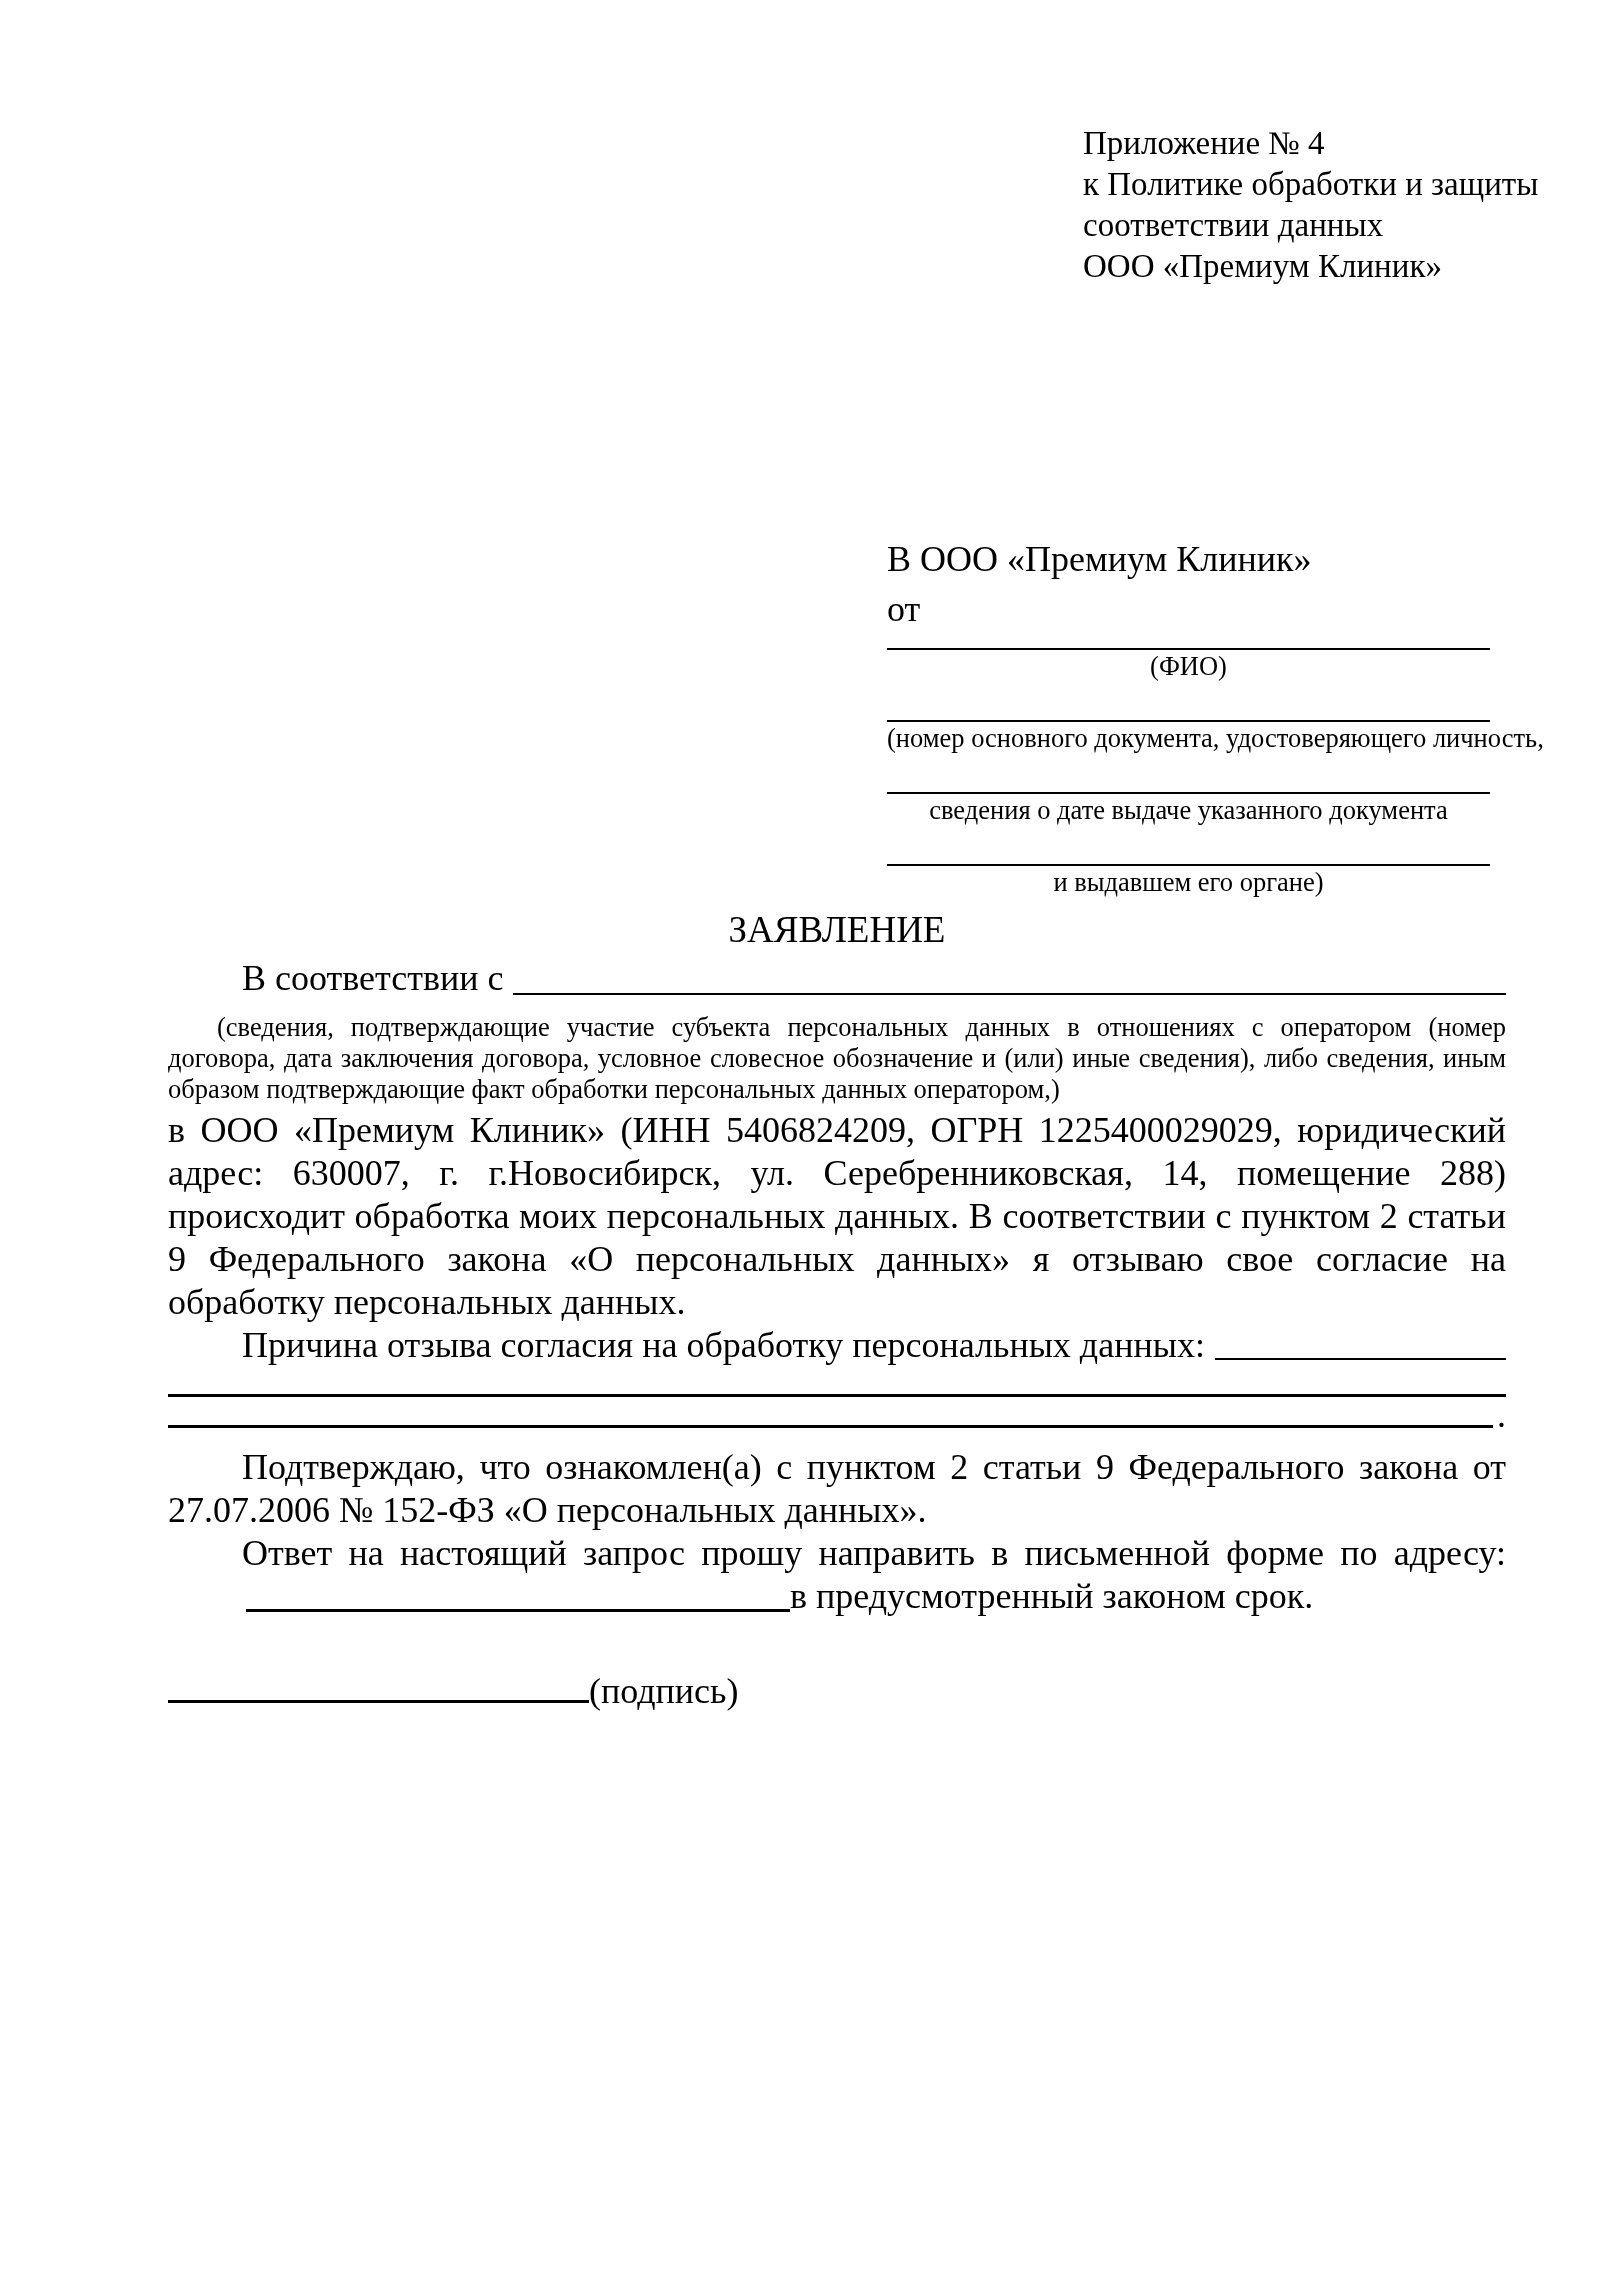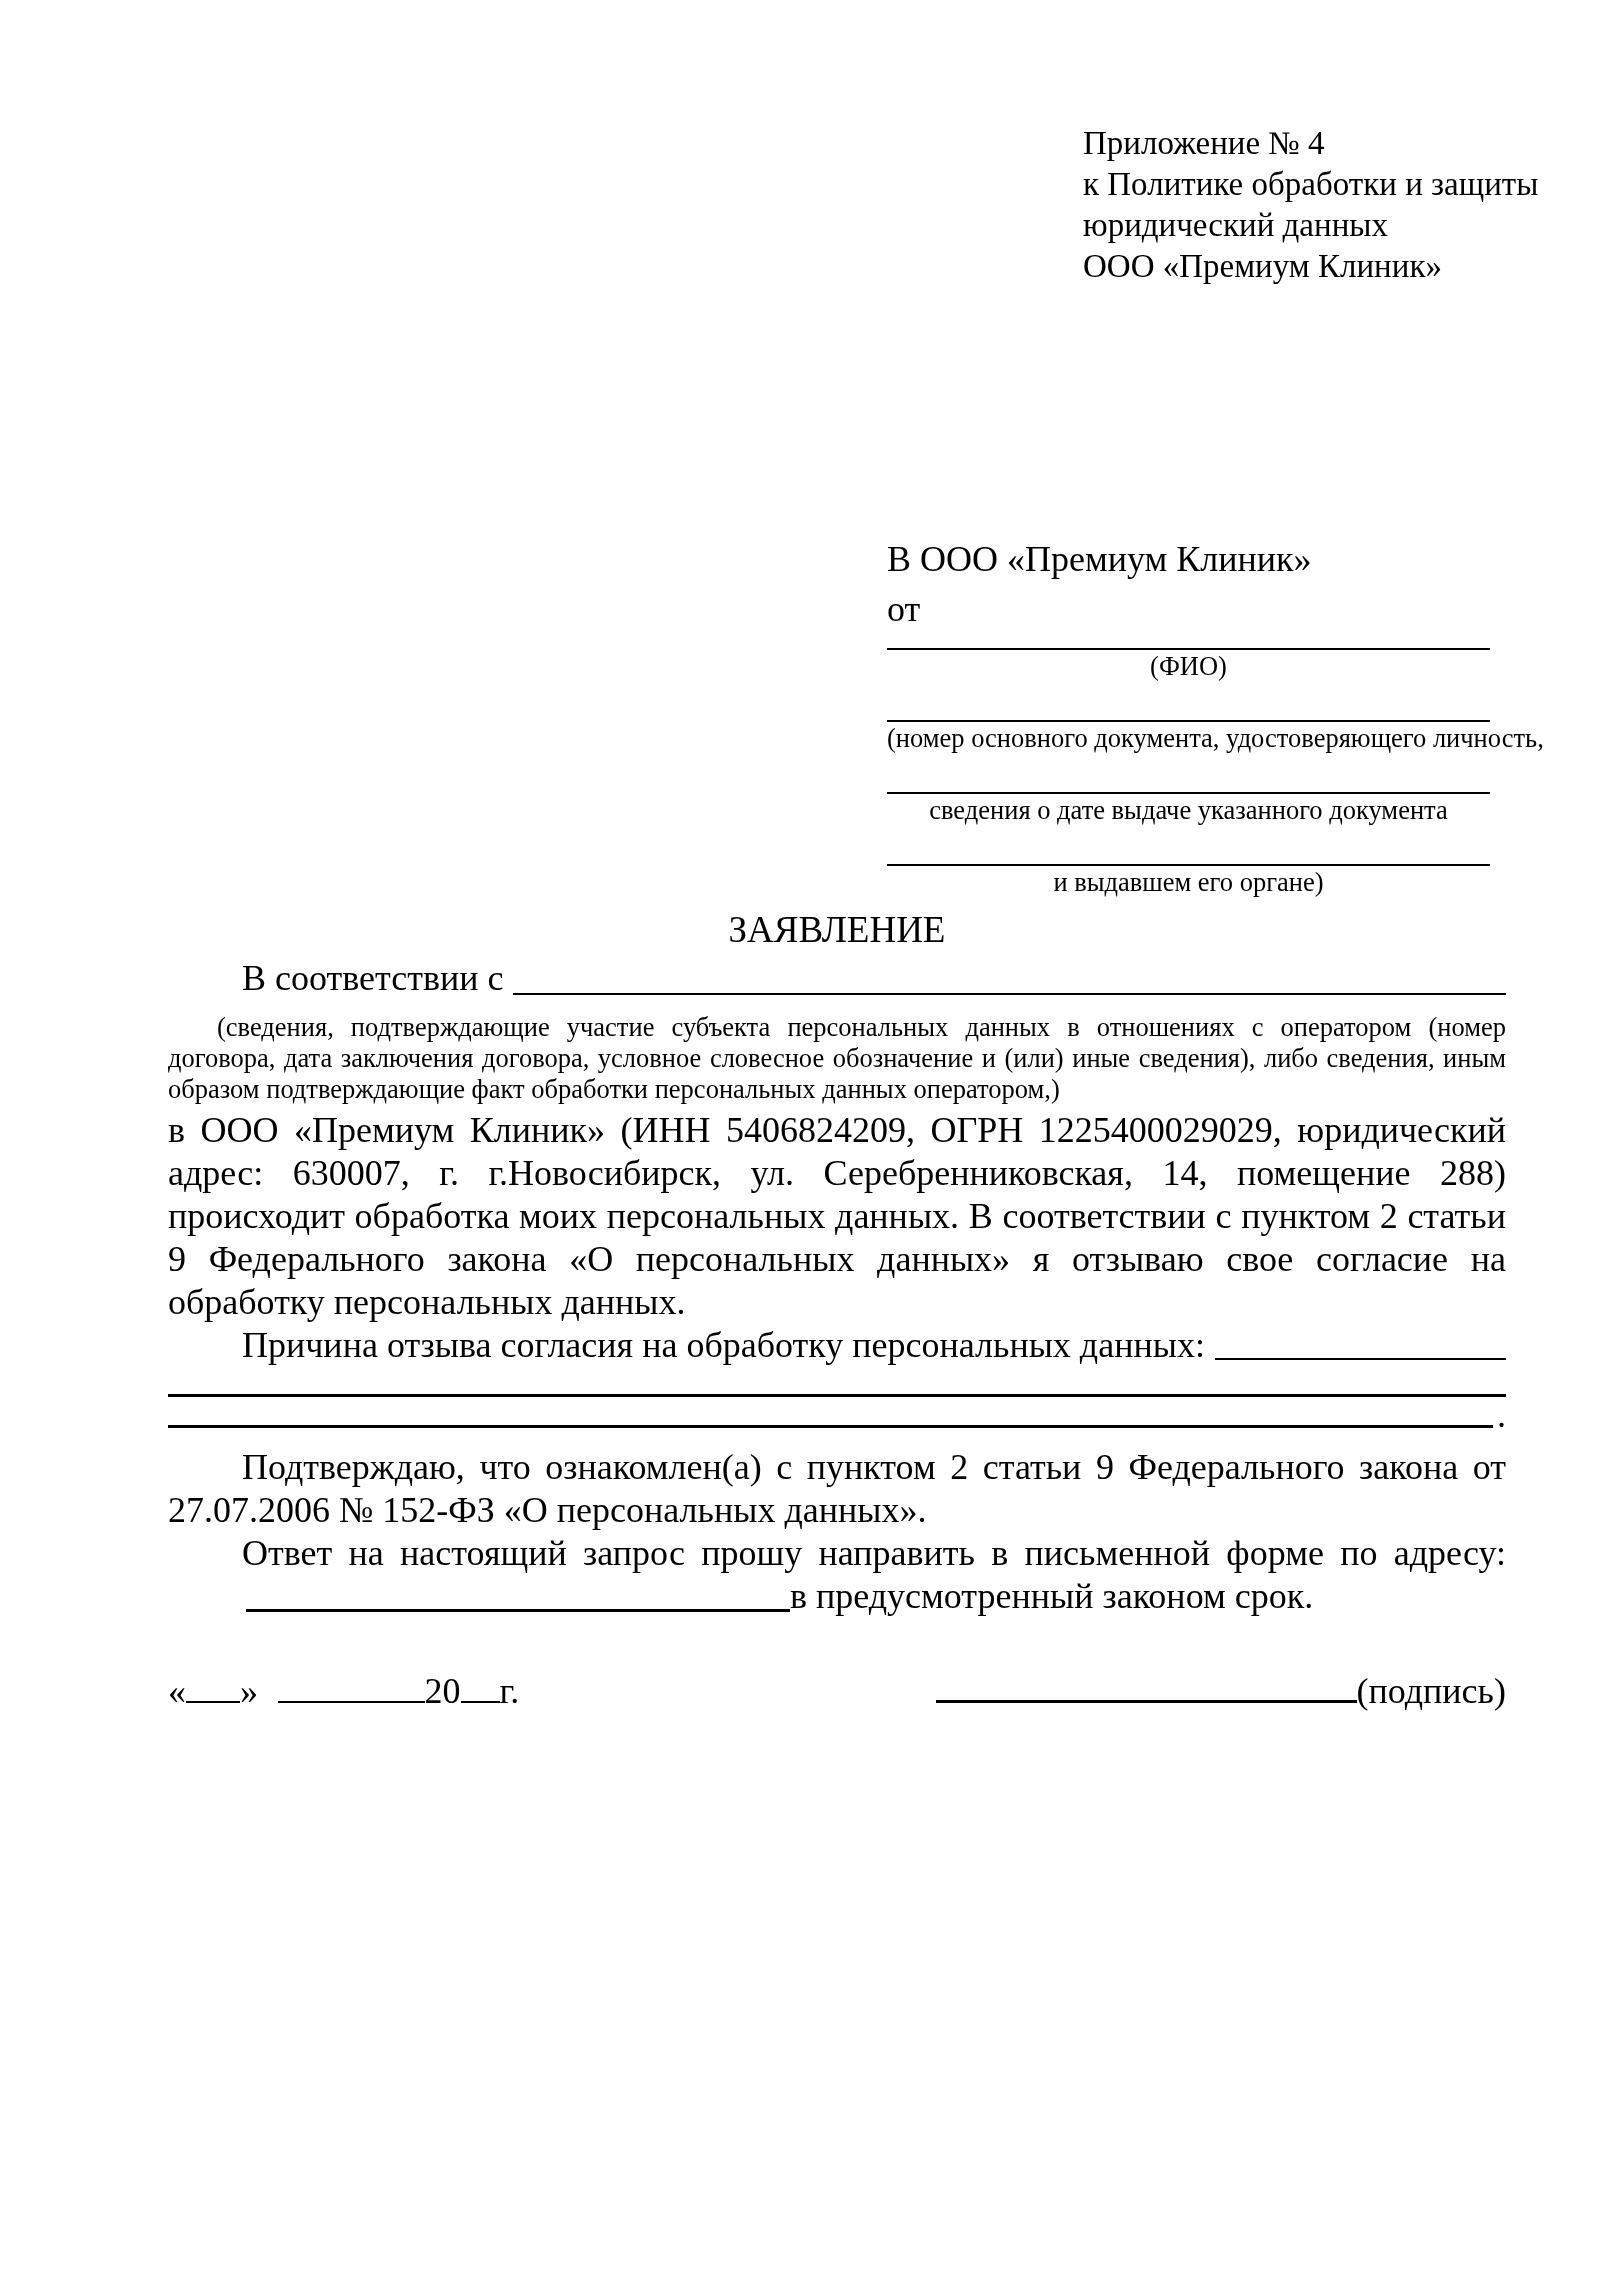--- a/index.html
+++ b/index.html
@@ -112,21 +112,21 @@
   .date-left, .sig-right { line-height: 45px; white-space: nowrap; }
 </style>
 </head>
 <body>
 
 <div class="page">
 
   <div class="annex">
     <div>Приложение № 4</div>
     <div>к Политике обработки и защиты</div>
-    <div>юридический данных</div>
+    <div>соответствии данных</div>
     <div>ООО «Премиум Клиник»</div>
   </div>
 
 
   <div class="recipient">
     <div class="r-to">В ООО «Премиум Клиник»</div>
     <div class="r-from">от</div>
     <div class="blank r-blank"></div>
     <div class="cap">(ФИО)</div>
     <div class="blank r-blank sp"></div>
@@ -168,23 +168,20 @@
 
     <p class="bodytext ind1 just-last">Ответ на настоящий запрос прошу направить в письменной форме по адресу:</p>
 
     <div class="row addr-row">
       <span class="ind80"></span>
       <span class="blank w555"></span>
       <span class="tail">в предусмотренный законом срок.</span>
     </div>
 
     <div class="row date-row">
-      <span class="date-left">
-        <span>«</span><span class="ib blank w55"></span><span>»</span><span class="gap20"></span><span class="ib blank w150"></span><span>20</span><span class="ib blank w40"></span><span>г.</span>
-      </span>
       <span class="sig-right">
         <span class="ib blank w430"></span><span>(подпись)</span>
       </span>
     </div>
 
   </div>
 </div>
 
 
 </body></html>

